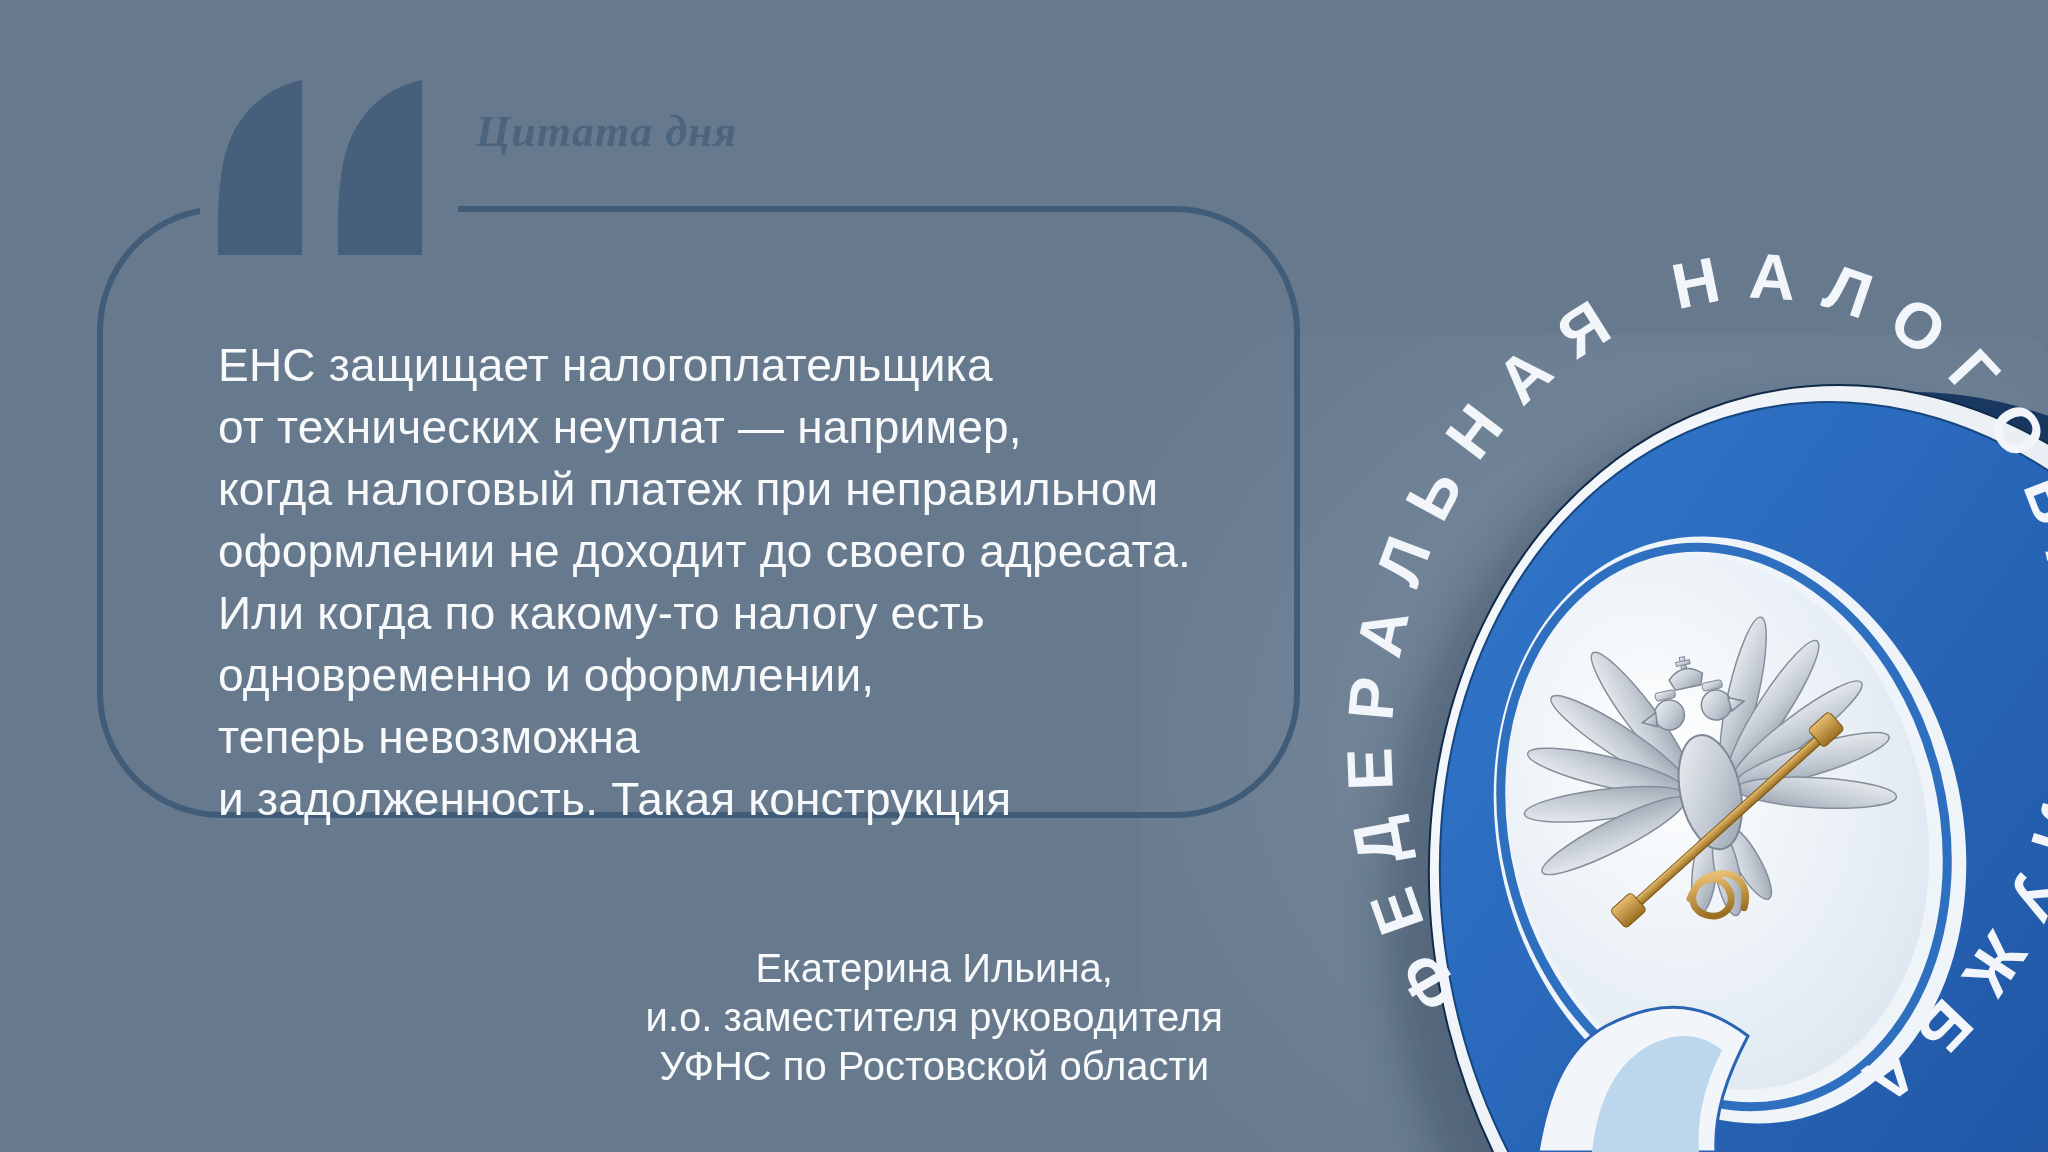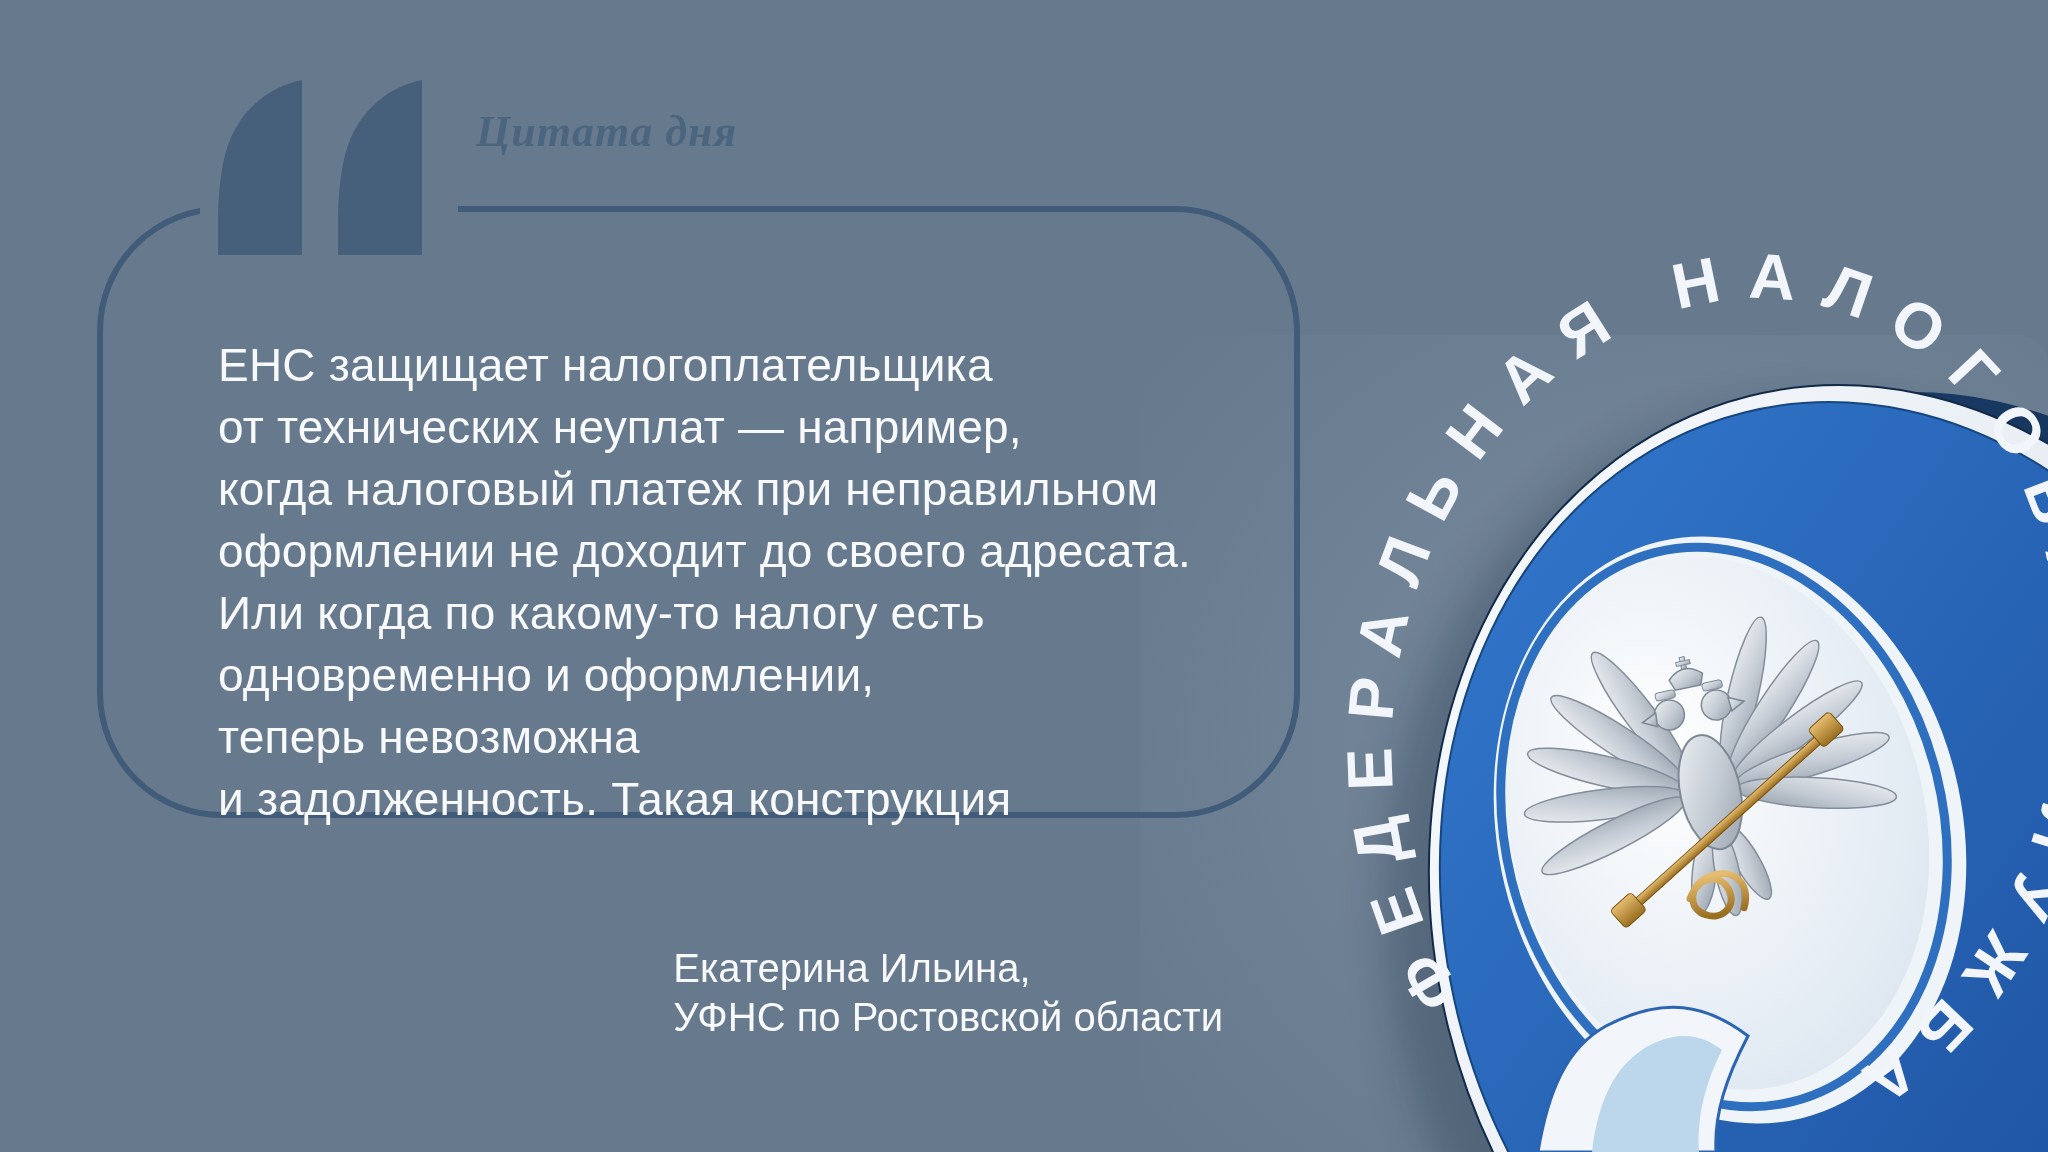--- a/index.html
+++ b/index.html
@@ -38,21 +38,21 @@
     position:absolute;left:218px;top:294px;
     font-size:46px;line-height:62px;
     font-weight:400;
     color:var(--text,#F7F9FB);
     letter-spacing:0.2px;
     white-space:nowrap;
     margin-top:40px;
   }
   .attribution{
     position:absolute;right:825px;top:944px;
-    text-align:left;
+    text-align:center;
     font-size:40px;line-height:49px;
     color:var(--text,#F7F9FB);
     white-space:nowrap;
   }
 </style>
 </head>
 <body>
 
 <div class="canvas">
 
@@ -181,16 +181,17 @@
     <div>когда налоговый платеж при неправильном</div>
     <div>оформлении не доходит до своего адресата.</div>
     <div>Или когда по какому-то налогу есть</div>
     <div>одновременно и оформлении,</div>
     <div>теперь невозможна</div>
     <div>и задолженность. Такая конструкция</div>
   </div>
 
   <div class="attribution">
     <div>Екатерина Ильина,</div>
+    <div>и.о. заместителя руководителя</div>
     <div>УФНС по Ростовской области</div>
   </div>
 
 </div>
 
 </body></html>

